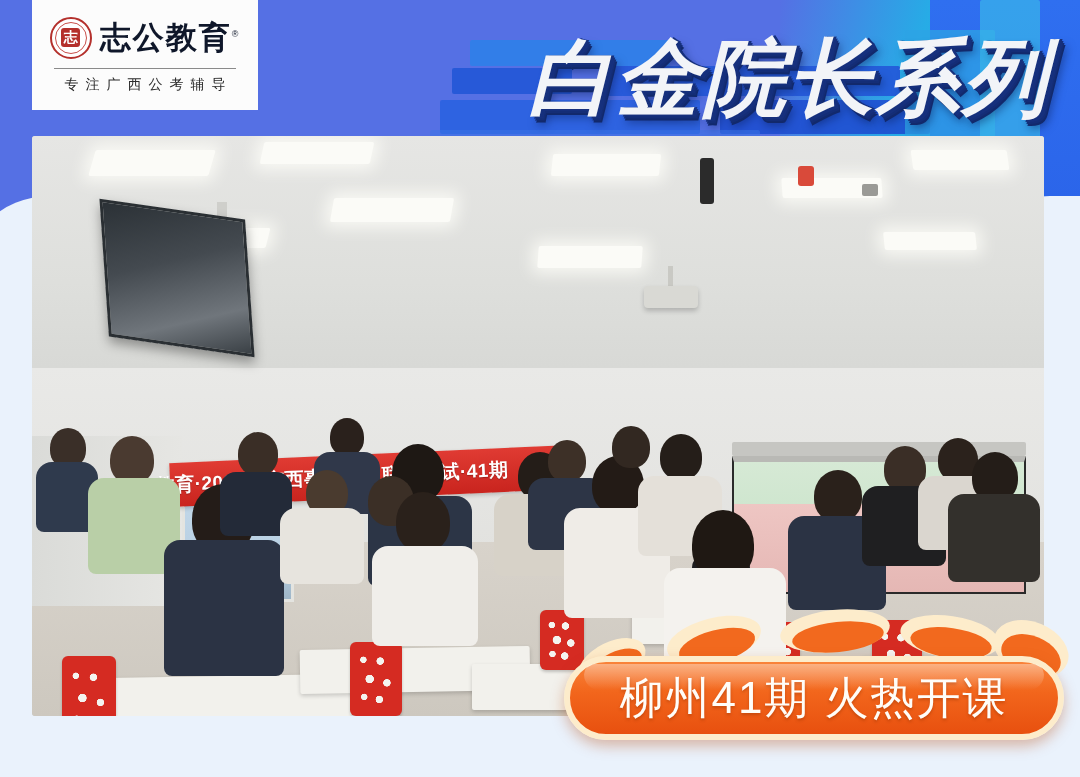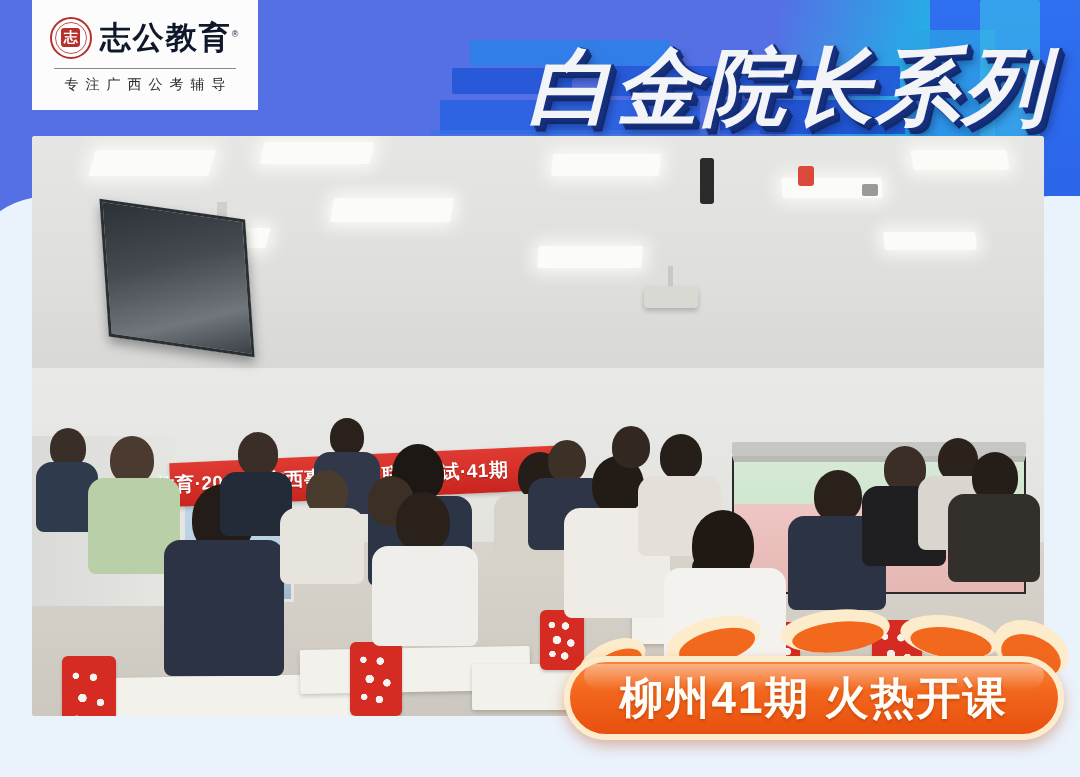--- a/index.html
+++ b/index.html
@@ -82,21 +82,21 @@
   }
 
   
   .subtitle{
     position:absolute;left:0;top:20px;width:1046px;text-align:right;
     font-size:27px;font-weight:800;color:#ffffff;letter-spacing:1px;
     text-shadow:0 2px 4px rgba(10,30,90,.55);
     font-family:"Liberation Sans","DejaVu Sans",sans-serif;
   }
   .headline{
-    position:absolute;left:0;top:45px;width:1050px;text-align:right;
+    position:absolute;left:0;top:36px;width:1050px;text-align:right;
     font-size:84px;font-weight:900;line-height:1.02;letter-spacing:3px;
     color:#f2f4f8;
     font-style:italic;
     text-shadow:
       3px 0 0 #16307d, 4px 2px 0 #16307d, 5px 4px 0 #142d76,
       6px 6px 0 #12296c, 7px 8px 10px rgba(8,25,80,.55);
     font-family:"Liberation Sans","DejaVu Sans",sans-serif;
   }
 
   
@@ -223,21 +223,21 @@
   .fi5{left:452px;top:24px;width:62px;height:40px;transform:rotate(22deg);}
   .badge{
     position:absolute;left:16px;top:44px;width:500px;height:84px;
     background:linear-gradient(180deg,#f9833a 0%,#f2661c 42%,#e8500f 100%);
     border-radius:44px;
     border:6px solid #fdeccb;box-sizing:border-box;
     display:flex;align-items:center;justify-content:center;
     box-shadow:0 6px 14px rgba(180,70,10,.35);
   }
   .badge-txt{
-    color:#fffdf8;font-size:44px;font-weight:700;letter-spacing:2px;white-space:nowrap;
+    color:#fffdf8;font-size:44px;font-weight:400;letter-spacing:2px;white-space:nowrap;
     text-shadow:0 2px 3px rgba(150,50,0,.45);
   }
   .badge-gloss{
     position:absolute;left:36px;top:52px;width:460px;height:26px;
     background:linear-gradient(180deg,rgba(255,255,255,.38),rgba(255,255,255,0));
     border-radius:40px 40px 60px 60px;pointer-events:none;
   }
 
   .corner-l{
     position:absolute;left:-36px;top:212px;width:132px;height:140px;

